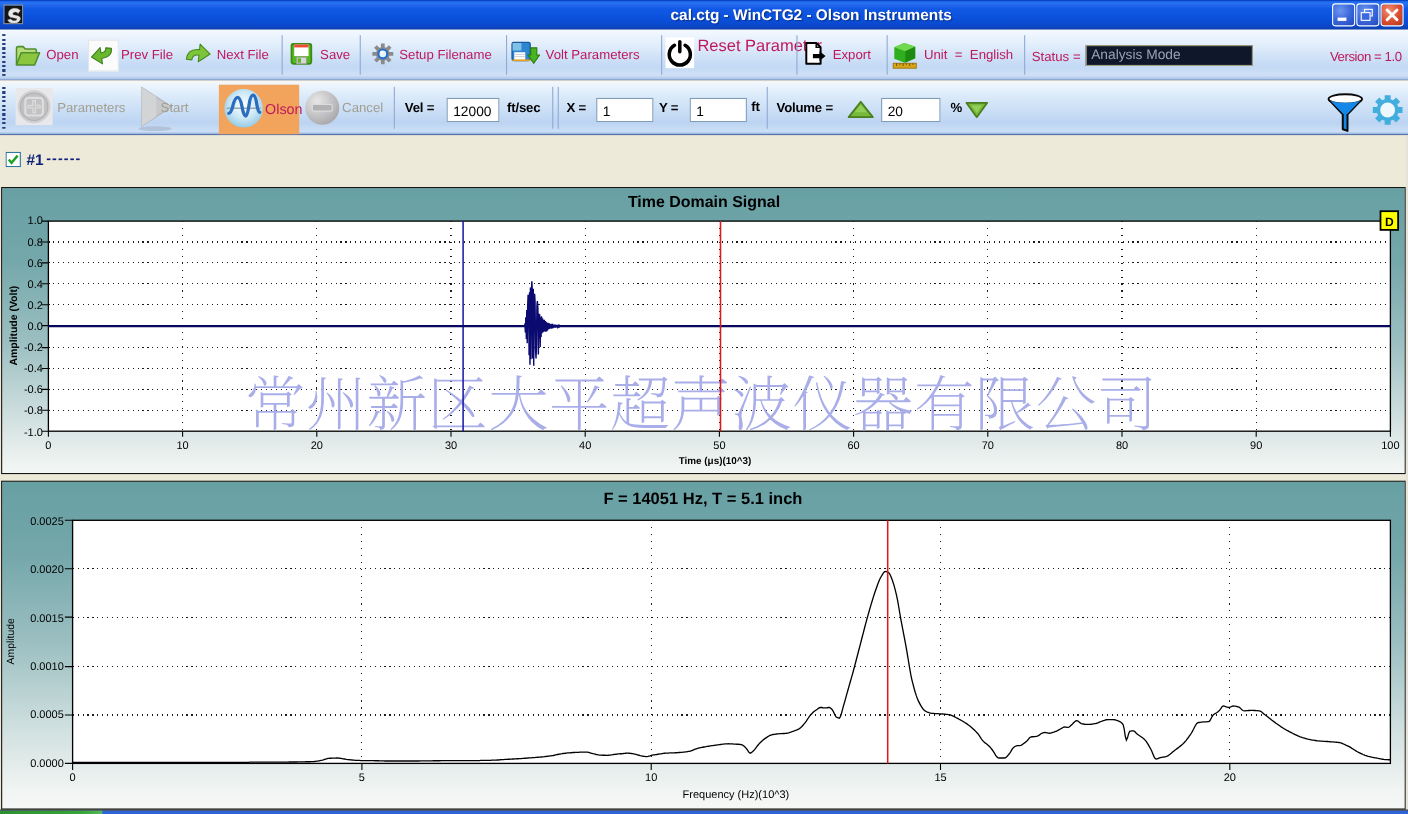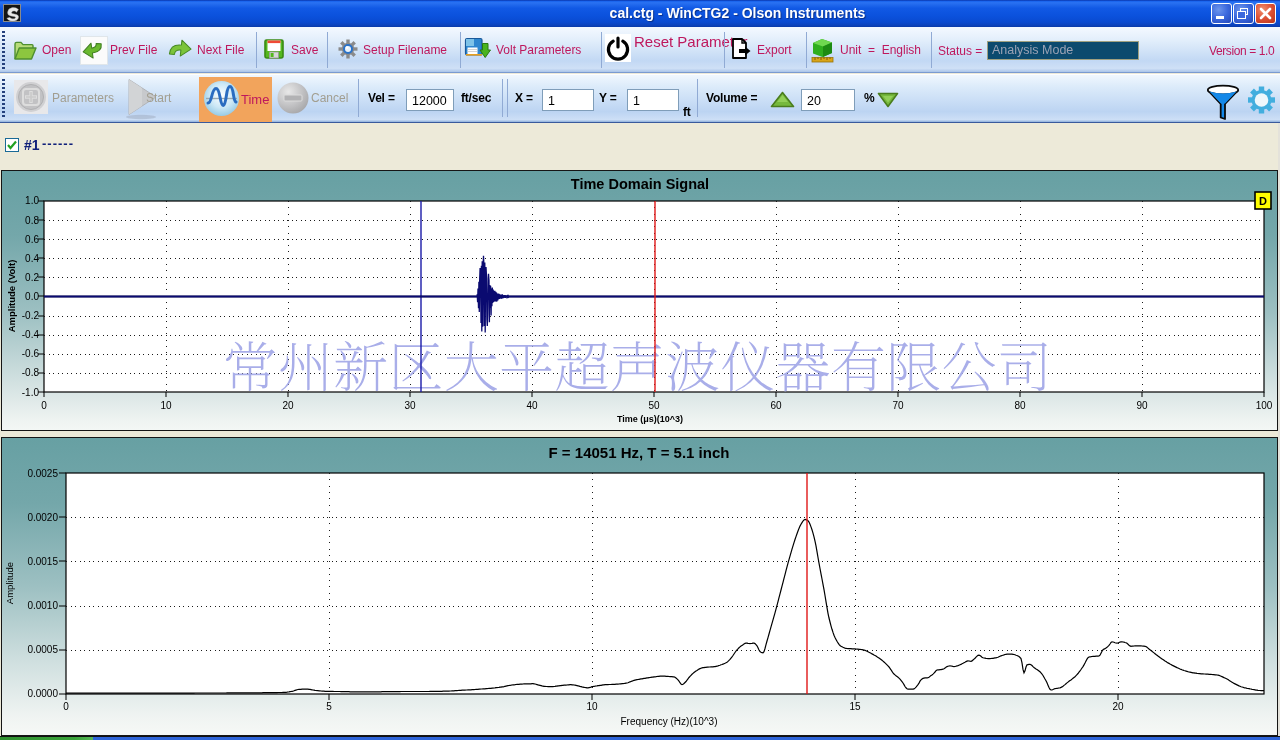--- a/index.html
+++ b/index.html
@@ -137,21 +137,21 @@
       <line x1="8" y1="21.5" x2="8" y2="23"></line>
   <line x1="11" y1="21.5" x2="11" y2="24"></line>
       <line x1="14" y1="21.5" x2="14" y2="23"></line>
   <line x1="17" y1="21.5" x2="17" y2="24"></line>
       <line x1="20" y1="21.5" x2="20" y2="23"></line>
  </g>
 </svg>
 <div class="tlbl" style="left:840px;top:43px">Unit&nbsp;&nbsp;=&nbsp;&nbsp;English</div>
 <div class="sep1" style="left:931px"></div>
 <div class="tlbl" style="left:938px;top:44px">Status =</div>
-<div class="abs" style="left:987px;top:41px;width:152px;height:19px;background:#0c4a6e;border:1px solid #a0a080;box-sizing:border-box;font-size:12.5px;color:#9aa2b5;padding:1px 0 0 4px">Analysis Mode</div>
+<div class="abs" style="left:987px;top:41px;width:152px;height:19px;background:#0f172a;border:1px solid #a0a080;box-sizing:border-box;font-size:12.5px;color:#9aa2b5;padding:1px 0 0 4px">Analysis Mode</div>
 <div class="tlbl" style="left:1209px;top:44px;width:66px;text-align:left;letter-spacing:-0.4px">Version = 1.0</div>
 
 <div class="abs" id="tb2"></div>
 <div class="abs dots" style="left:2px;top:79px;height:38px"></div>
 <svg class="abs" style="left:14px;top:80px" width="34" height="34" viewBox="0 0 34 34">
  <rect x="0" y="0" width="34" height="34" fill="#e8e8ea"></rect>
  <circle cx="17" cy="17" r="15" fill="#d0d0d2"></circle>
  <circle cx="17" cy="17" r="12.5" fill="#c2c2c4" stroke="#b0b0b2" stroke-width="1"></circle>
  <rect x="9" y="9" width="16" height="16" rx="3" fill="none" stroke="#ddd" stroke-width="2"></rect>
  <path d="M17 11 L17 23 M11 17 L23 17" stroke="#ddd" stroke-width="3.4"></path>
@@ -170,21 +170,21 @@
       <radialGradient id="vg" cx="0.5" cy="0.42" r="0.62">
   <stop offset="0" stop-color="#ffffff"></stop>
         <stop offset="0.55" stop-color="#cce8f6"></stop>
         <stop offset="1" stop-color="#8ec6e2"></stop>
  </radialGradient>
     </defs>
  <circle cx="18.5" cy="18.5" r="17.5" fill="url(#vg)"></circle>
  <line x1="3" y1="18.5" x2="34" y2="18.5" stroke="#9aa8b0" stroke-width="1.4"></line>
  <path d="M5 23 Q7 23 8.5 17 Q10.5 8.5 13 8.5 Q15.5 8.5 17 17 Q18.5 25.5 20.5 25.5 Q22 25.5 23.5 15 Q24.7 6.5 27 6.5 Q29.3 6.5 30.5 15 Q31.5 21.5 33 22" fill="none" stroke="#2a6cc0" stroke-width="3" stroke-linecap="round"></path>
 </svg>
-<div class="tlbl" style="left:241px;top:92px;font-size:13px">Time</div>
+<div class="tlbl" style="left:241px;top:92px;font-size:13px">Olson</div>
 <svg class="abs" style="left:276px;top:81px" width="34" height="34" viewBox="0 0 34 34">
  <defs>
       <radialGradient id="cg" cx="0.35" cy="0.3" r="0.9">
   <stop offset="0" stop-color="#e8e8e8"></stop>
         <stop offset="0.5" stop-color="#c2c2c4"></stop>
         <stop offset="1" stop-color="#9a9a9c"></stop>
  </radialGradient>
     </defs>
  <circle cx="17" cy="17" r="15.5" fill="url(#cg)"></circle>
  <rect x="8" y="14" width="18" height="6" rx="1" fill="#b2b2b4" stroke="#dcdcdc" stroke-width="1"></rect>
@@ -193,21 +193,21 @@
 <div class="sep2" style="left:358px"></div>
 <div class="blbl" style="left:368px;top:91px">Vel =</div>
 <div class="field" style="left:406px;top:89px;width:48px">12000</div>
 <div class="blbl" style="left:461px;top:91px">ft/sec</div>
 <div class="sep2" style="left:502px"></div>
 <div class="sep2" style="left:507px"></div>
 <div class="blbl" style="left:515px;top:91px">X =</div>
 <div class="field" style="left:542px;top:89px;width:52px">1</div>
 <div class="blbl" style="left:599px;top:91px">Y =</div>
 <div class="field" style="left:627px;top:89px;width:52px">1</div>
-<div class="blbl" style="left:683px;top:105px">ft</div>
+<div class="blbl" style="left:683px;top:90px">ft</div>
 <div class="sep2" style="left:697px"></div>
 <div class="blbl" style="left:706px;top:91px">Volume =</div>
 <svg class="abs" style="left:770px;top:91px" width="25" height="17" viewBox="0 0 25 17">
  <path d="M12.5 1.5 L23.5 15.5 L1.5 15.5 Z" fill="#76b93c" stroke="#4a7d1d" stroke-width="1.6" stroke-linejoin="round"></path>
  <path d="M12.5 4 L18 11 L7 11 Z" fill="#9ad45e" opacity="0.8"></path>
 </svg>
 <div class="field" style="left:801px;top:89px;width:54px">20</div>
 <div class="blbl" style="left:864px;top:91px">%</div>
 <svg class="abs" style="left:877px;top:92px" width="22" height="16" viewBox="0 0 22 16">
  <path d="M1.5 1.5 L20.5 1.5 L11 14.5 Z" fill="#76b93c" stroke="#4a7d1d" stroke-width="1.6" stroke-linejoin="round"></path>

